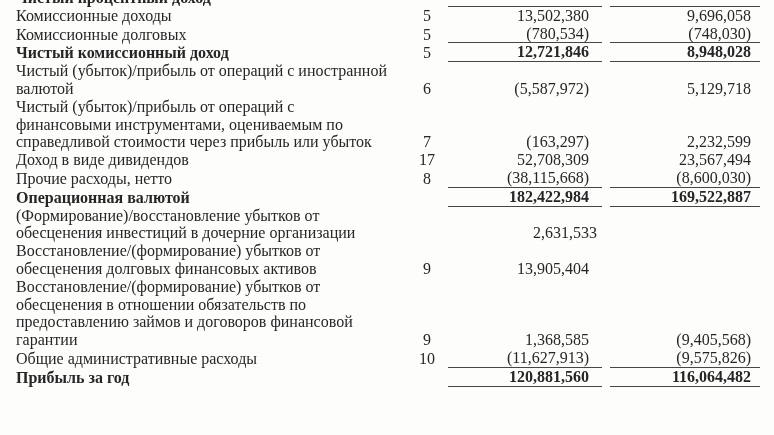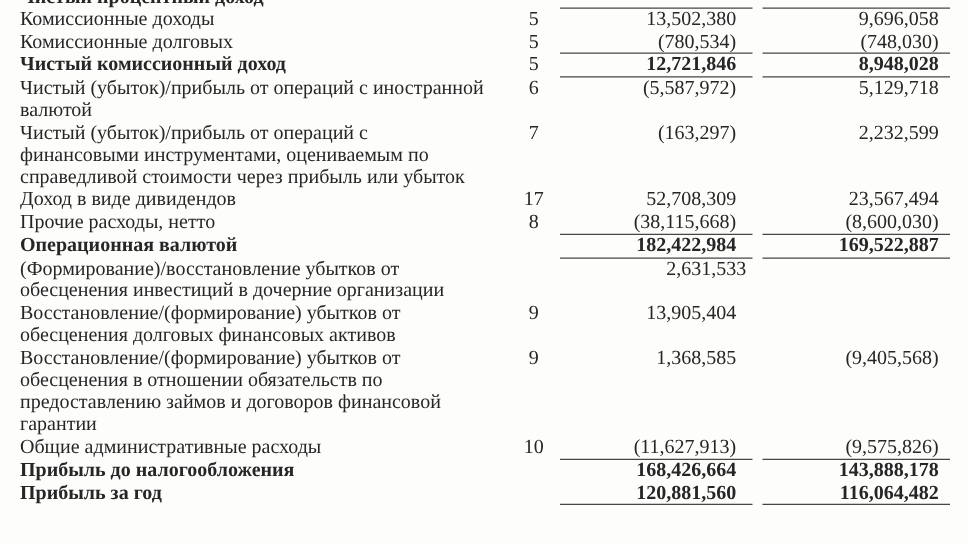--- a/index.html
+++ b/index.html
@@ -12,20 +12,21 @@
     width: 774px;
     height: 435px;
     overflow: hidden;
     background: #fdfdfc;
     font-family: "Liberation Serif", "DejaVu Serif", serif;
     font-size: 16px;
     color: #262626;
   }
   .row {
     display: flex;
+    align-items: flex-end;
     line-height: 17.8px;
     font-family: Liberation Serif, serif;
   }
   .row.clipped {
     margin-top: -11px;
   }
   .cell-label {
     width: 390px;
     padding-left: 16px;
     box-sizing: content-box;
@@ -153,26 +154,20 @@
     <div class="cell-val2">(9,405,568)</div>
   </div>
 
   <div class="row rule-below">
     <div class="cell-label">Общие административные расходы</div>
     <div class="cell-note">10</div>
     <div class="cell-val1">(11,627,913)</div>
     <div class="cell-val2">(9,575,826)</div>
   </div>
 
-  <div class="row bold">
-    <div class="cell-label">Прибыль до налогообложения</div>
-    <div class="cell-note"></div>
-    <div class="cell-val1">168,426,664</div>
-    <div class="cell-val2">143,888,178</div>
-  </div>
 
 
   <div class="row bold rule-below">
     <div class="cell-label">Прибыль за год</div>
     <div class="cell-note"></div>
     <div class="cell-val1">120,881,560</div>
     <div class="cell-val2">116,064,482</div>
   </div>
 </div>
 </div>

